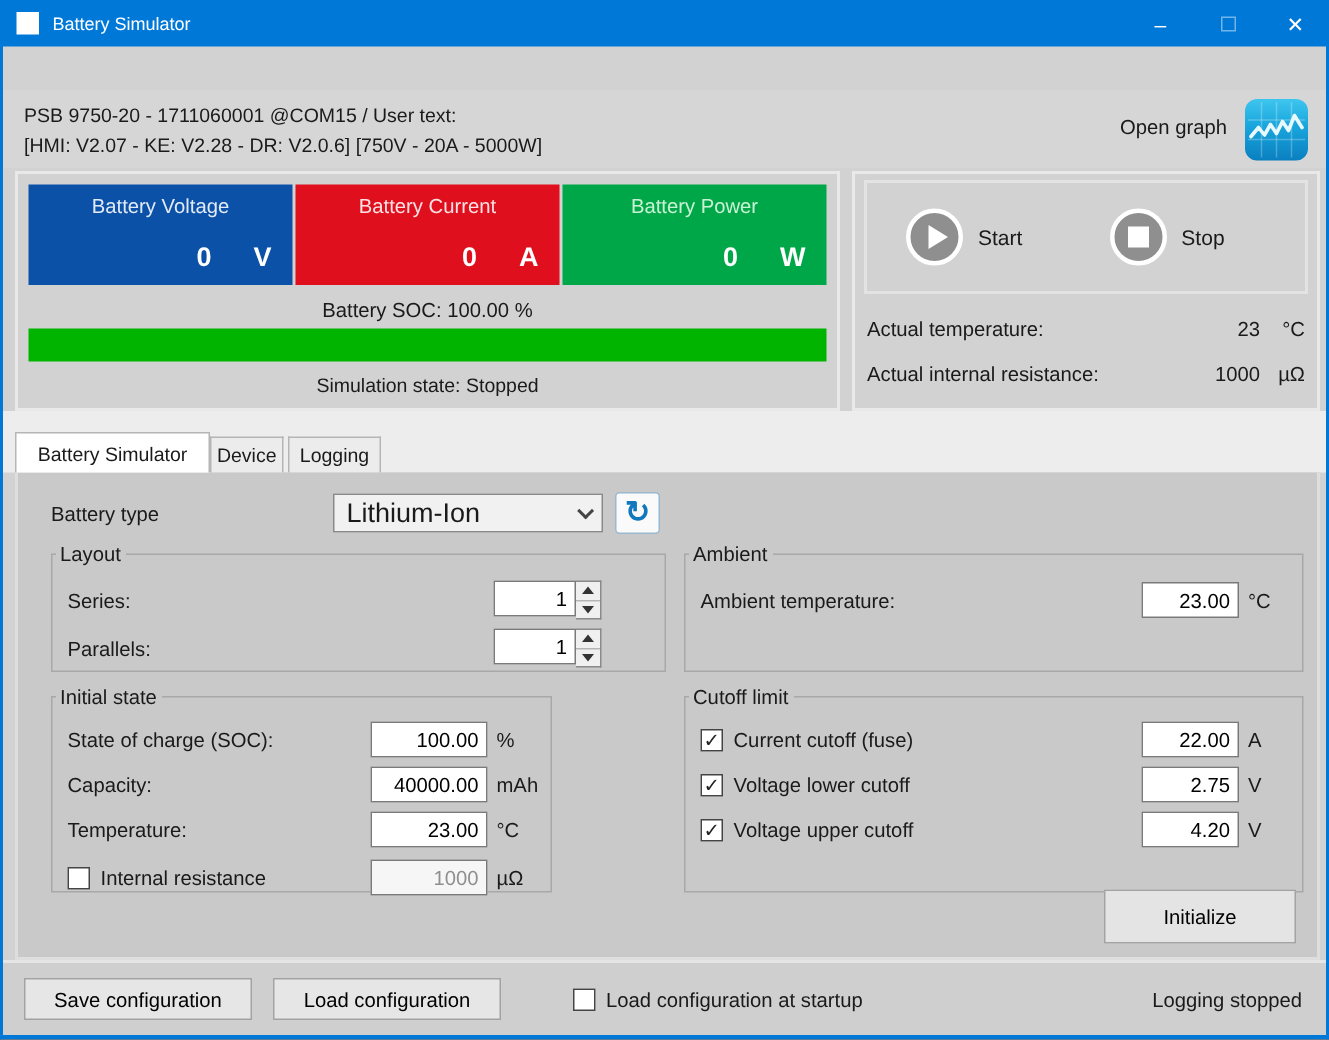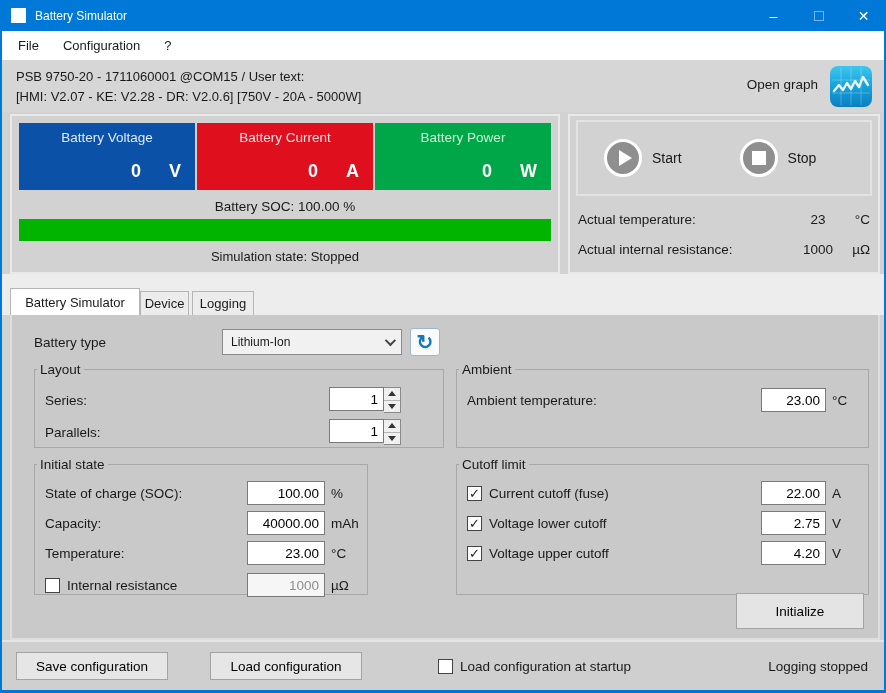--- a/index.html
+++ b/index.html
@@ -40,35 +40,35 @@
   .status-right { position:absolute; left:566px; top:114px; width:312px; height:160px; border:2px solid #e9e9e9; }
   .startstop-box { position:absolute; left:6px; top:4px; width:296px; height:76px; border:2px solid #e3e3e3; display:flex; align-items:center; }
   .circle-btn { width:38px; height:38px; border-radius:50%; background:#8f8f8f; border:3px solid #ffffff; display:flex; align-items:center; justify-content:center; }
   .play-tri { width:0; height:0; border-left:13px solid #fff; border-top:8px solid transparent; border-bottom:8px solid transparent; margin-left:4px; }
   .stop-sq { width:14px; height:14px; background:#fff; }
   .btn-label { font-size:14px; margin-left:10px; }
   .start-wrap { margin-left:26px; display:flex; align-items:center; }
   .stop-wrap { margin-left:58px; display:flex; align-items:center; }
   .actual-row { position:absolute; left:8px; width:292px; display:flex; font-size:13.5px; }
   .actual-row .lab { flex:1; }
-  .actual-row .val { width:44px; text-align:center; }
+  .actual-row .val { width:44px; text-align:right; }
   .actual-row .unit { width:30px; text-align:right; }
   
   .tabband { position:absolute; left:0; top:274px; width:882px; height:41px; background:#ededed; }
   .tab { position:absolute; bottom:0; font-size:13px; display:flex; align-items:center; justify-content:center; border:1px solid #b5b5b5; border-bottom:none; }
   .tab.active { left:8px; width:130px; height:27px; background:#ffffff; z-index:2; }
   .tab.inactive { height:24px; background:#ececec; color:#1a1a1a; }
   .tab-device { left:138px; width:49px; }
   .tab-logging { left:190px; width:62px; }
   
   .content { position:absolute; left:8px; top:315px; width:870px; height:325px; background:#c9c9c9; border:2px solid #dedede; border-top:none; font-size:13.5px; }
   .battery-type-row { position:absolute; left:22px; top:13px; display:flex; align-items:center; }
   .battery-type-label { width:188px; }
   .dropdown { width:180px; height:26px; background:#f1f1f1; border:1px solid #8a8a8a; display:flex; align-items:center; padding:0 8px; }
-  .dropdown .dd-text { flex:1; font-size:12px; }
+  .dropdown .dd-text { flex:1; font-size:18px; }
   .chevron { width:8px; height:8px; border-right:2px solid #444; border-bottom:2px solid #444; transform:rotate(45deg) translateY(-2px); }
   .refresh-btn { width:30px; height:28px; margin-left:8px; background:#fafafa; border:1px solid #9ab9d0; border-radius:3px; color:#1178be; font-size:20px; line-height:24px; text-align:center; font-weight:bold; }
   fieldset { position:absolute; border:1px solid #a8a8a8; }
   legend { font-size:13.5px; padding:0 3px; margin-left:2px; }
   .fs-layout { left:22px; top:47px; width:410px; height:86px; }
   .fs-ambient { left:444px; top:47px; width:413px; height:86px; }
   .fs-initial { left:22px; top:142px; width:334px; height:138px; }
   .fs-cutoff { left:444px; top:142px; width:413px; height:138px; }
   .frow { position:absolute; left:10px; right:8px; display:flex; align-items:center; height:26px; }
   .frow .flab { flex:1; }
@@ -78,21 +78,21 @@
   .spinner { display:flex; height:26px; }
   .spin-col { width:17px; display:flex; flex-direction:column; border:1px solid #8a8a8a; border-left:none; }
   .spin-btn { flex:1; background:#f0f0f0; display:flex; align-items:center; justify-content:center; }
   .spin-btn + .spin-btn { border-top:1px solid #b5b5b5; }
   .tri-up { width:0; height:0; border-left:4px solid transparent; border-right:4px solid transparent; border-bottom:5px solid #333; }
   .tri-dn { width:0; height:0; border-left:4px solid transparent; border-right:4px solid transparent; border-top:5px solid #333; }
   .checkbox { width:15px; height:15px; background:#fff; border:1px solid #444; font-size:13px; line-height:13px; text-align:center; color:#222; }
   .cb-label { padding-left:7px; }
   .initialize-btn { position:absolute; right:14px; bottom:9px; width:128px; height:36px; background:#e4e4e4; border:1px solid #a3a3a3; font-size:13.5px; font-family:"Liberation Sans",sans-serif; }
   
-  .footer { position:absolute; left:0; top:640px; width:882px; height:50px; background:#cfcfcf; border-top:2px solid #e5e5e5; display:flex; align-items:center; font-size:13.5px;gap:28px; }
+  .footer { position:absolute; left:0; top:640px; width:882px; height:50px; background:#cfcfcf; border-top:2px solid #e5e5e5; display:flex; align-items:center; font-size:13.5px; }
   .footer-btn { width:152px; height:28px; background:#e6e6e6; border:1px solid #a3a3a3; font-size:13.5px; font-family:"Liberation Sans",sans-serif; }
   .footer-btn.save { margin-left:14px; }
   .footer-btn.load { margin-left:14px; }
   .footer-check { display:flex; align-items:center; margin-left:16px;padding-left:32px; }
   .logging-status { margin-left:auto; margin-right:16px; }
 </style>
 </head>
 <body>
 
 <div class="window">
@@ -106,25 +106,20 @@
         </div>
       <div class="win-btn">
           <span class="max-glyph"></span>
         </div>
       <div class="win-btn">
           <span>✕</span>
         </div>
     </div>
   </div>
 
-  <div class="menubar">
-    <div class="menu-item">File</div>
-    <div class="menu-item">Configuration</div>
-    <div class="menu-item">?</div>
-  </div>
 
   <div class="infobar">
     <div class="info-lines">
       <div>PSB 9750-20 - 1711060001 @COM15 / User text:</div>
       <div>[HMI: V2.07 - KE: V2.28 - DR: V2.0.6] [750V - 20A - 5000W]</div>
     </div>
     <div class="open-graph-label">Open graph</div>
     <div class="graph-icon">
       <svg width="42" height="41" viewBox="0 0 42 41">
         <line x1="11" y1="2" x2="11" y2="39" stroke="rgba(255,255,255,0.25)" stroke-width="1"></line>

